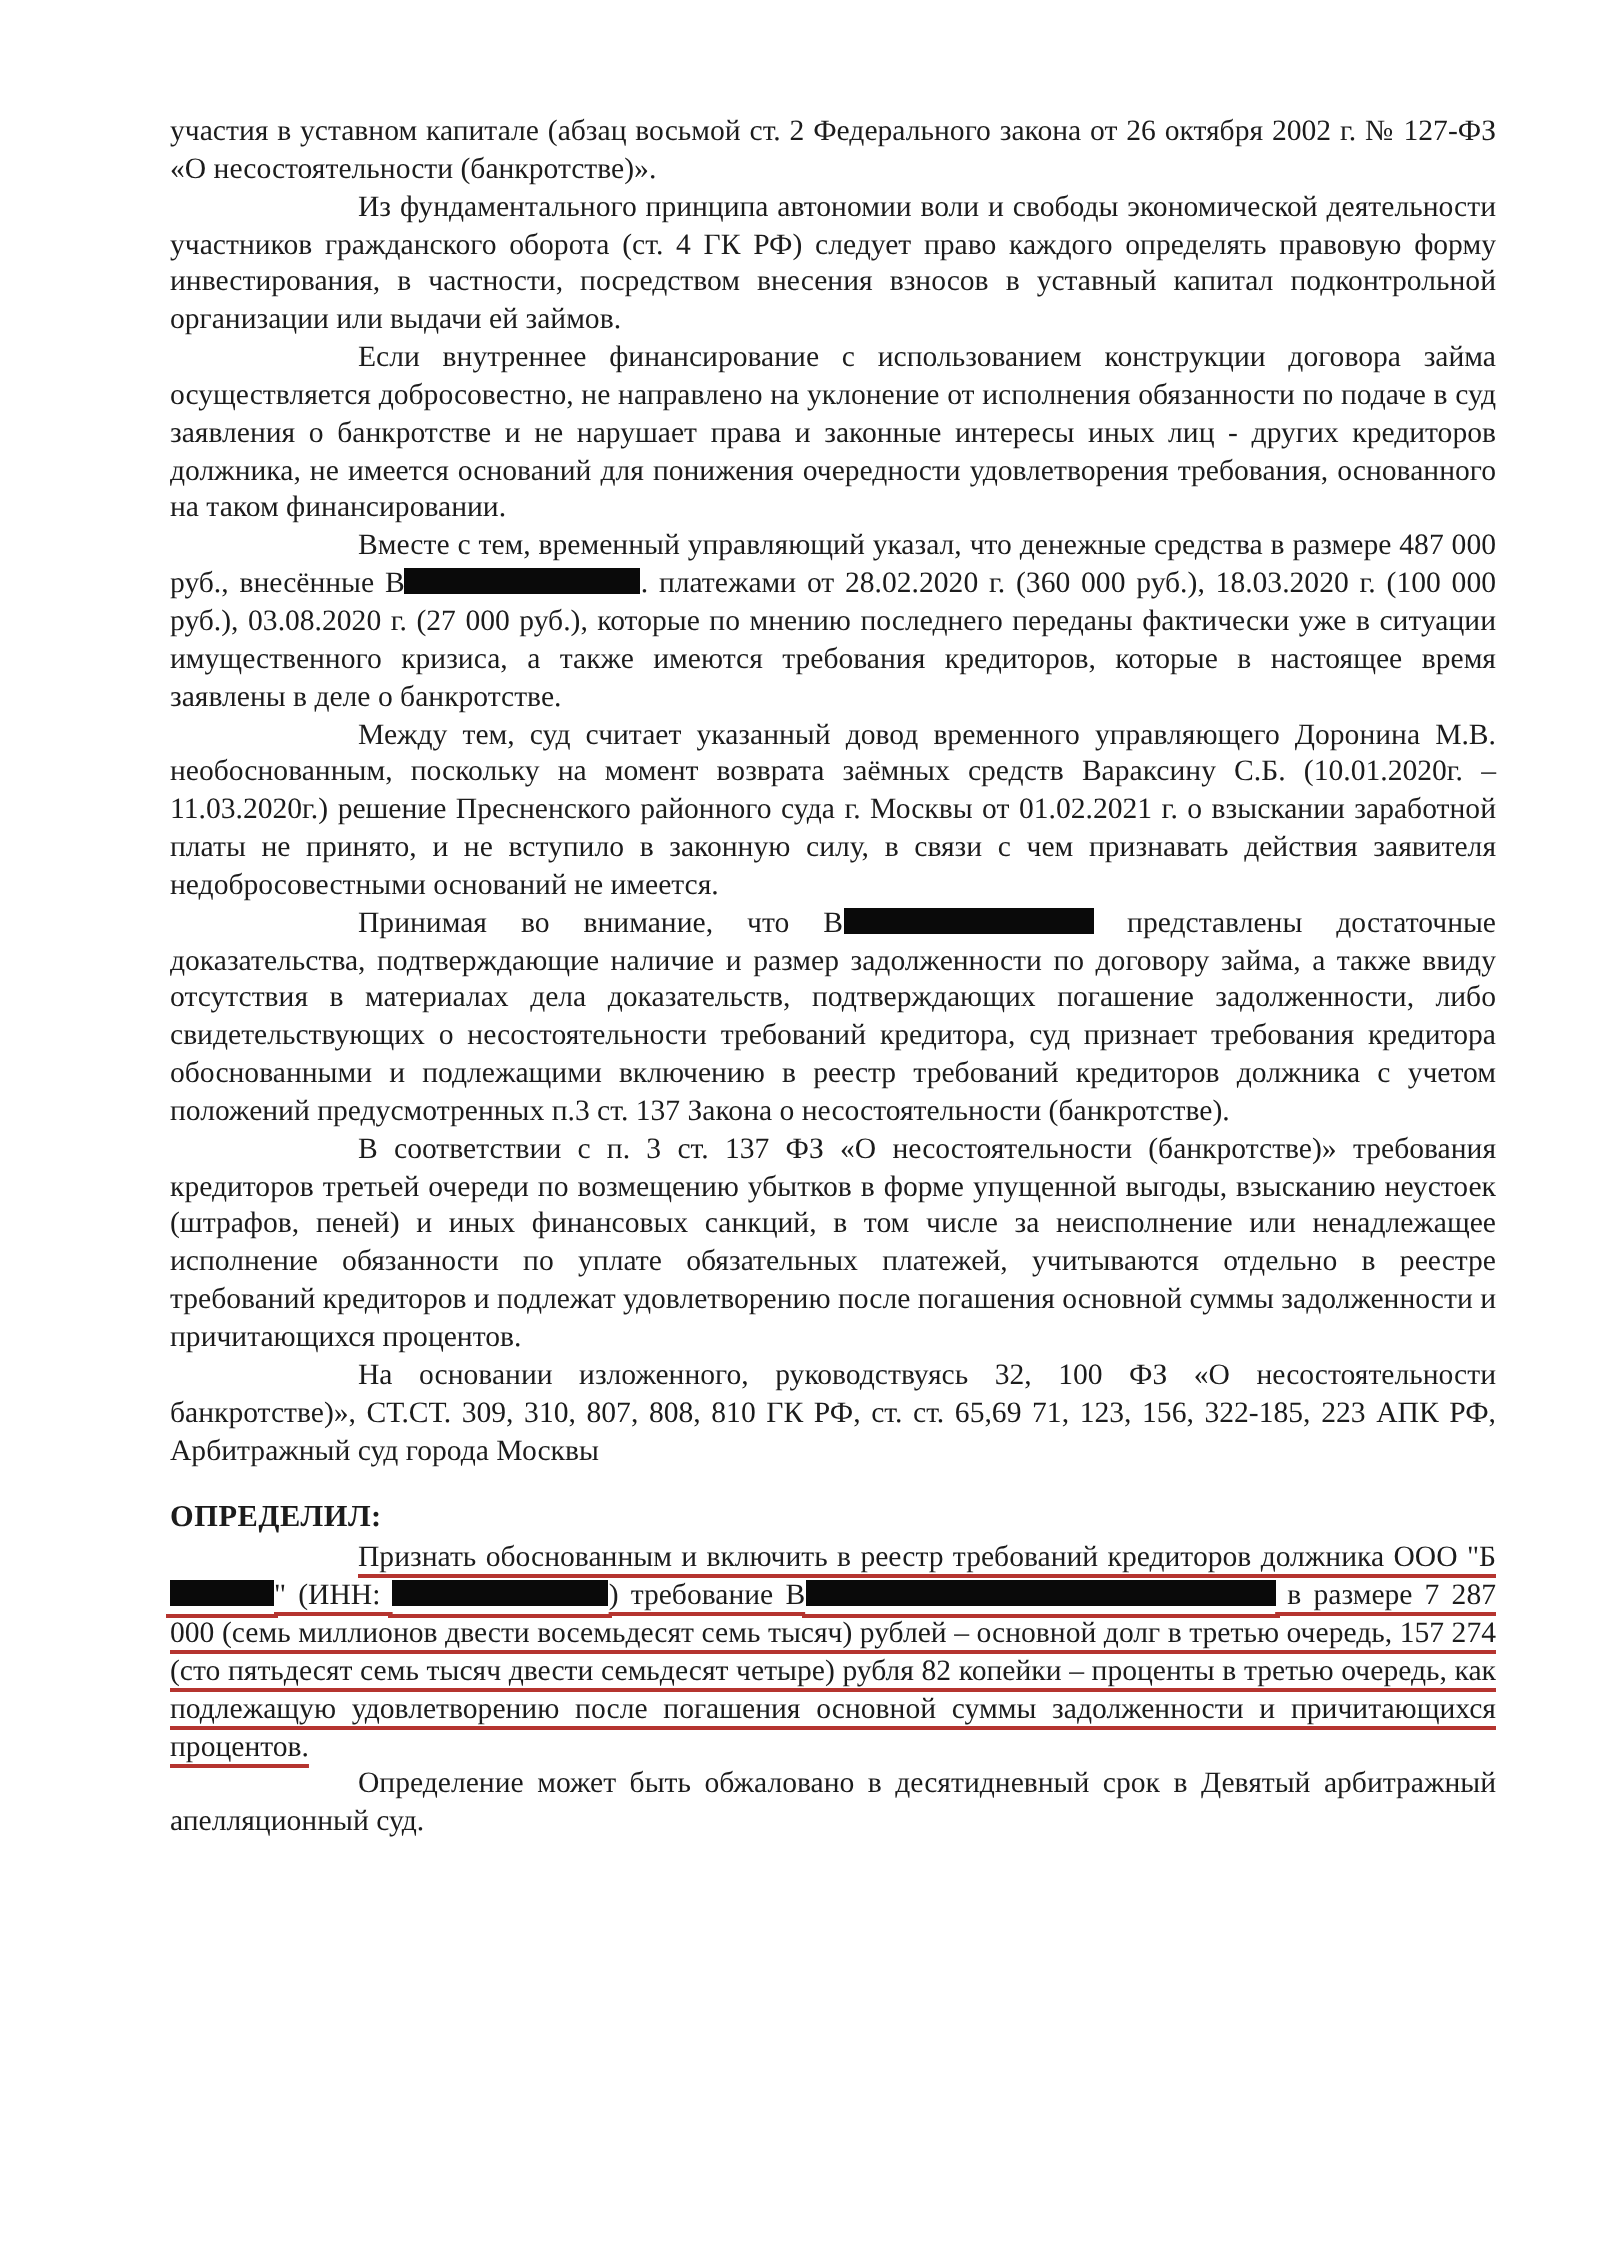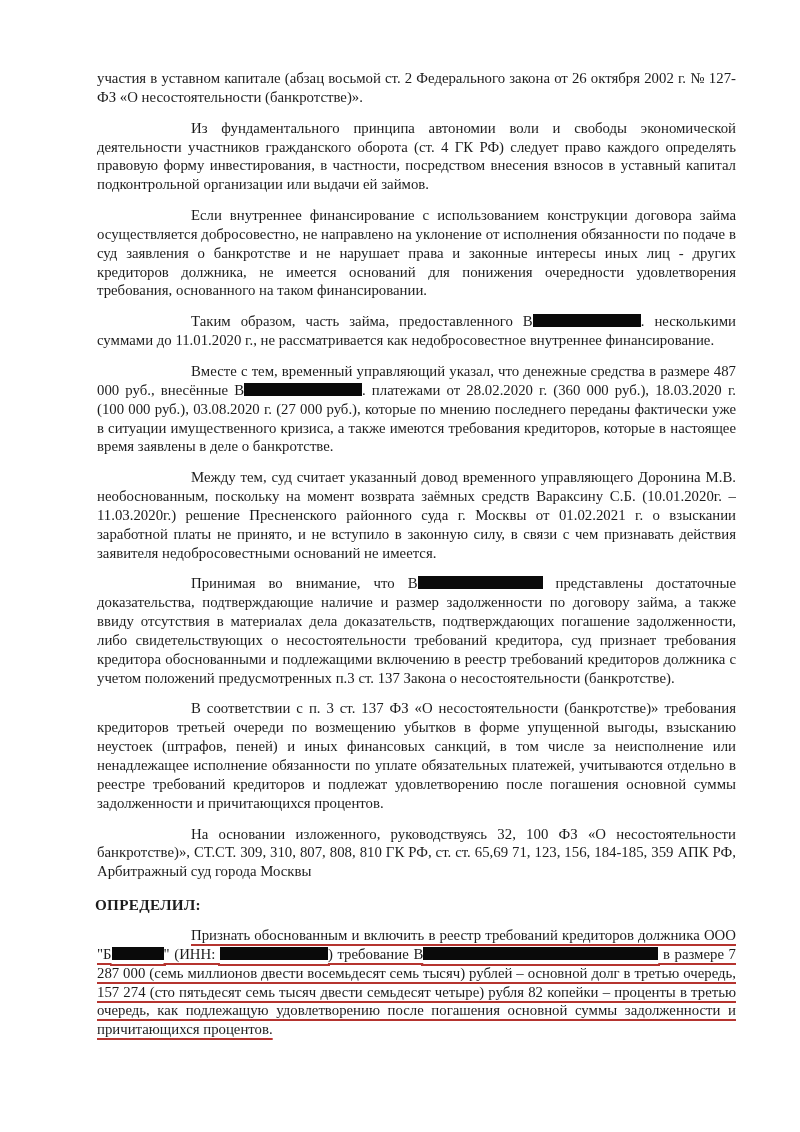--- a/index.html
+++ b/index.html
@@ -15,56 +15,56 @@
     font-family:"Liberation Serif", serif;
     overflow:hidden;position:relative;
   }
   .sheet{position:absolute;inset:0;background:var(--bg);}
   .textblock{
     position:absolute;left:85px;top:57px;width:663px;
     color:var(--ink);
     font-size:14.8px;line-height:18.85px;
     text-align:justify;text-align-last:left;
   }
-  p.para{margin:12px;padding:0;}
+  p.para{margin:0;padding:0;}
   p.para.indent{text-indent:94px;}
   p.redline{
     text-decoration-line:underline;
     text-decoration-color:var(--red);
     text-decoration-thickness:1.8px;
     text-underline-offset:4px;
   }
   .redact{
     display:inline-block;height:13px;background:var(--redact);
     vertical-align:-1px;position:relative;
   }
   p.redline .redact::after{
     content:"";position:absolute;left:-2px;right:-2px;bottom:-6px;
     height:1.8px;background:var(--red);
   }
   h2.opredelil{
-    margin:14px 0 2px 10px;
+    margin:14px 0 2px 0;
     font-size:15.2px;font-weight:700;color:var(--ink);
     line-height:19px;letter-spacing:0.3px;
   }
 </style>
 </head>
 <body>
 
 <div class="sheet">
   <div class="textblock">
     <div id="paras-before">
         <p class="para">участия в уставном капитале (абзац восьмой ст. 2 Федерального закона от 26 октября 2002 г. № 127-ФЗ «О несостоятельности (банкротстве)».</p>
         <p class="para indent">Из фундаментального принципа автономии воли и свободы экономической деятельности участников гражданского оборота (ст. 4 ГК РФ) следует право каждого определять правовую форму инвестирования, в частности, посредством внесения взносов в уставный капитал подконтрольной организации или выдачи ей займов.</p>
         <p class="para indent">Если внутреннее финансирование с использованием конструкции договора займа осуществляется добросовестно, не направлено на уклонение от исполнения обязанности по подаче в суд заявления о банкротстве и не нарушает права и законные интересы иных лиц - других кредиторов должника, не имеется оснований для понижения очередности удовлетворения требования, основанного на таком финансировании.</p>
-        <p class="para indent">Таким образом, часть займа, предоставленного В<span class="redact" style="width: 108px;"></span>. несколькими суммами до 11.01.2020 г., не рассматривается как недобросовестное внутреннее финансирование.</p>
         <p class="para indent">Вместе с тем, временный управляющий указал, что денежные средства в размере 487 000 руб., внесённые В<span class="redact" style="width: 118px;"></span>. платежами от 28.02.2020 г. (360 000 руб.), 18.03.2020 г. (100 000 руб.), 03.08.2020 г. (27 000 руб.), которые по мнению последнего переданы фактически уже в ситуации имущественного кризиса, а также имеются требования кредиторов, которые в настоящее время заявлены в деле о банкротстве.</p>
         <p class="para indent">Между тем, суд считает указанный довод временного управляющего Доронина М.В. необоснованным, поскольку на момент возврата заёмных средств Вараксину С.Б. (10.01.2020г. – 11.03.2020г.) решение Пресненского районного суда г. Москвы от 01.02.2021 г. о взыскании заработной платы не принято, и не вступило в законную силу, в связи с чем признавать действия заявителя недобросовестными оснований не имеется.</p>
         <p class="para indent">Принимая во внимание, что В<span class="redact" style="width: 125px;"></span> представлены достаточные доказательства, подтверждающие наличие и размер задолженности по договору займа, а также ввиду отсутствия в материалах дела доказательств, подтверждающих погашение задолженности, либо свидетельствующих о несостоятельности требований кредитора, суд признает требования кредитора обоснованными и подлежащими включению в реестр требований кредиторов должника с учетом положений предусмотренных п.3 ст. 137 Закона о несостоятельности (банкротстве).</p>
         <p class="para indent">В соответствии с п. 3 ст. 137 ФЗ «О несостоятельности (банкротстве)» требования кредиторов третьей очереди по возмещению убытков в форме упущенной выгоды, взысканию неустоек (штрафов, пеней) и иных финансовых санкций, в том числе за неисполнение или ненадлежащее исполнение обязанности по уплате обязательных платежей, учитываются отдельно в реестре требований кредиторов и подлежат удовлетворению после погашения основной суммы задолженности и причитающихся процентов.</p>
-        <p class="para indent">На основании изложенного, руководствуясь 32, 100 ФЗ «О несостоятельности банкротстве)», СТ.СТ. 309, 310, 807, 808, 810 ГК РФ, ст. ст. 65,69 71, 123, 156, 184-185, 359 АПК РФ, Арбитражный суд города Москвы</p>
+        <p class="para indent">На основании изложенного, руководствуясь 32, 100 ФЗ «О несостоятельности банкротстве)», СТ.СТ. 309, 310, 807, 808, 810 ГК РФ, ст. ст. 65,69 71, 123, 156, 322-185, 223 АПК РФ, Арбитражный суд города Москвы</p>
       </div>
     <h2 class="opredelil">ОПРЕДЕЛИЛ:</h2>
     <div id="paras-after">
         <p class="para indent redline">Признать обоснованным и включить в реестр требований кредиторов должника ООО "Б<span class="redact" style="width: 52px;"></span>" (ИНН: <span class="redact" style="width: 108px;"></span>) требование В<span class="redact" style="width: 235px;"></span> в размере 7 287 000 (семь миллионов двести восемьдесят семь тысяч) рублей – основной долг в третью очередь, 157 274 (сто пятьдесят семь тысяч двести семьдесят четыре) рубля 82 копейки – проценты в третью очередь, как подлежащую удовлетворению после погашения основной суммы задолженности и причитающихся процентов.</p>
+        <p class="para indent">Определение может быть обжаловано в десятидневный срок в Девятый арбитражный апелляционный суд.</p>
       </div>
   </div>
 </div>
 
 </body></html>

